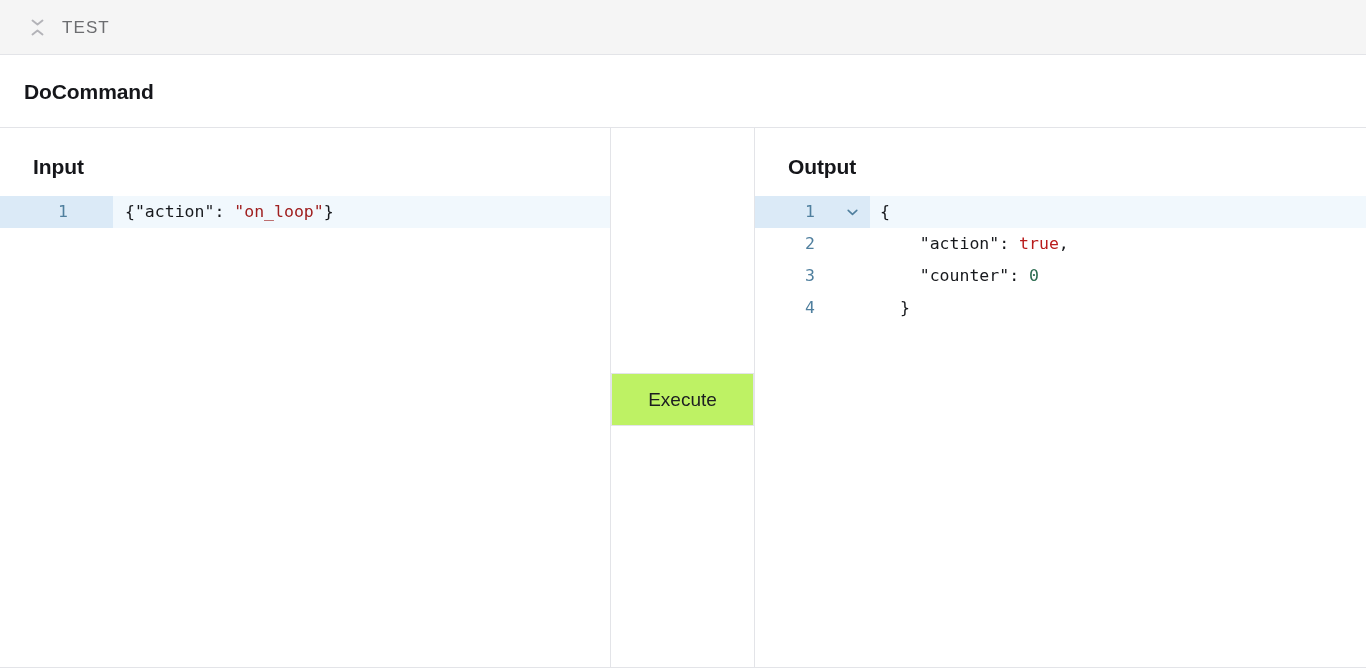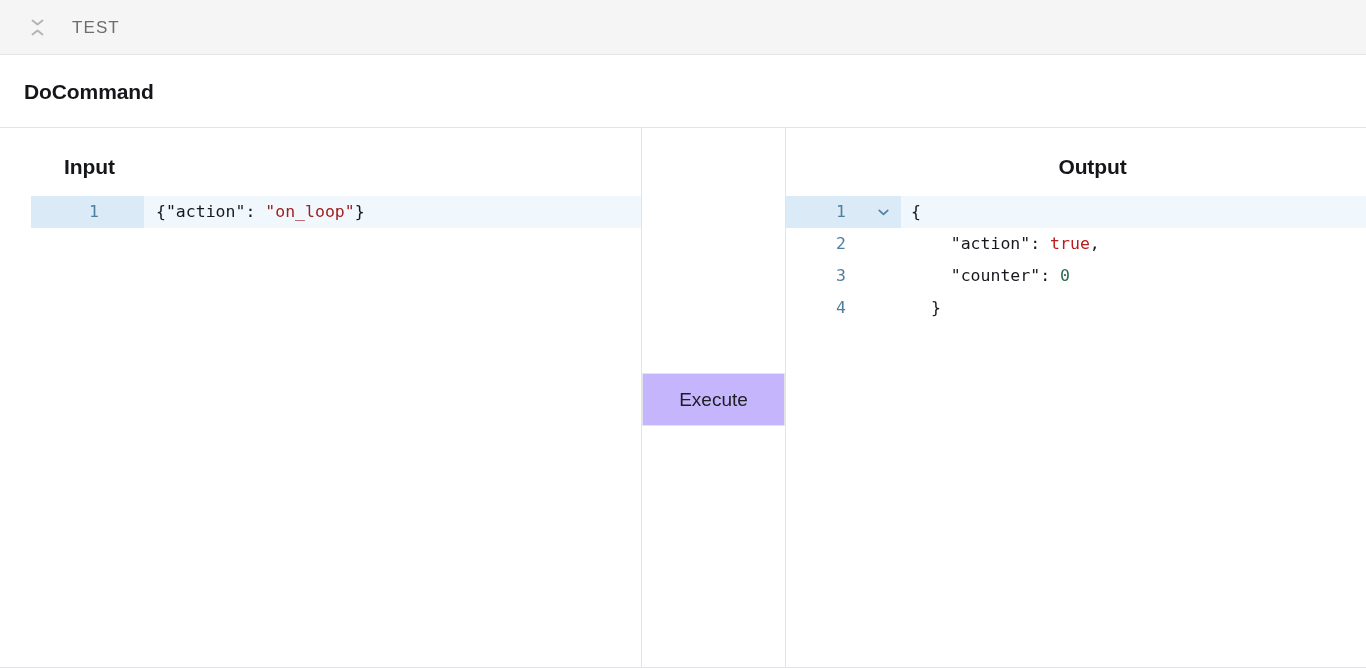--- a/index.html
+++ b/index.html
@@ -40,21 +40,21 @@
     display: flex;
     flex-direction: column;
     align-items: center;
     justify-content: center;
     gap: 3px;
     cursor: pointer;
     flex: 0 0 auto;
   }
   .collapse-icon svg { display: block; }
   .topbar-title {
-    margin-left: 24px;
+    margin-left: 14px;
     font-size: 17px;
     letter-spacing: 1.1px;
     color: #6c6d70;
     font-weight: 400;
     line-height: 1;
     user-select: none;
   }
 
   
   .cmdheader {
@@ -73,21 +73,20 @@
     letter-spacing: -0.1px;
     line-height: 1;
   }
 
   
   .body {
     flex: 1 1 auto;
     display: flex;
     min-height: 0;
     border-bottom: 1px solid #e3e4e8;
-    padding-left: 31px;
   }
 
   .pane {
     display: flex;
     flex-direction: column;
     min-width: 0;
     background: #ffffff;
   }
   .pane-input  { width: 610px; flex: 0 0 610px; }
   .pane-middle {
@@ -101,21 +100,21 @@
   .pane-title {
     font-size: 21px;
     font-weight: 700;
     color: #15161a;
     line-height: 1;
     padding: 28px 0 0 33px;
     height: 68px;
     flex: 0 0 68px;
     letter-spacing: -0.1px;
   }
-  .pane-output .pane-title { padding-left: 33px; text-align: center; }
+  .pane-output .pane-title { padding-left: 33px; }
 
   
   .editor {
     flex: 1 1 auto;
     min-height: 0;
     font-family: "DejaVu Sans Mono", "Liberation Mono", monospace;
     font-size: 16.5px;
     line-height: 32px;
     overflow: hidden;
     position: relative;
@@ -171,21 +170,21 @@
     position: absolute;
     left: 0;
     right: 0;
     top: 245px;
     display: flex;
     justify-content: center;
   }
   .exec-button {
     width: 143px;
     height: 53px;
-    background: #c4b5fd;
+    background: #bef264;
     border: 1px solid #e3e4e8;
     color: #1d1e21;
     font-family: "Liberation Sans", sans-serif;
     font-size: 19px;
     line-height: 1;
     cursor: pointer;
     display: flex;
     align-items: center;
     justify-content: center;
     padding: 0;

